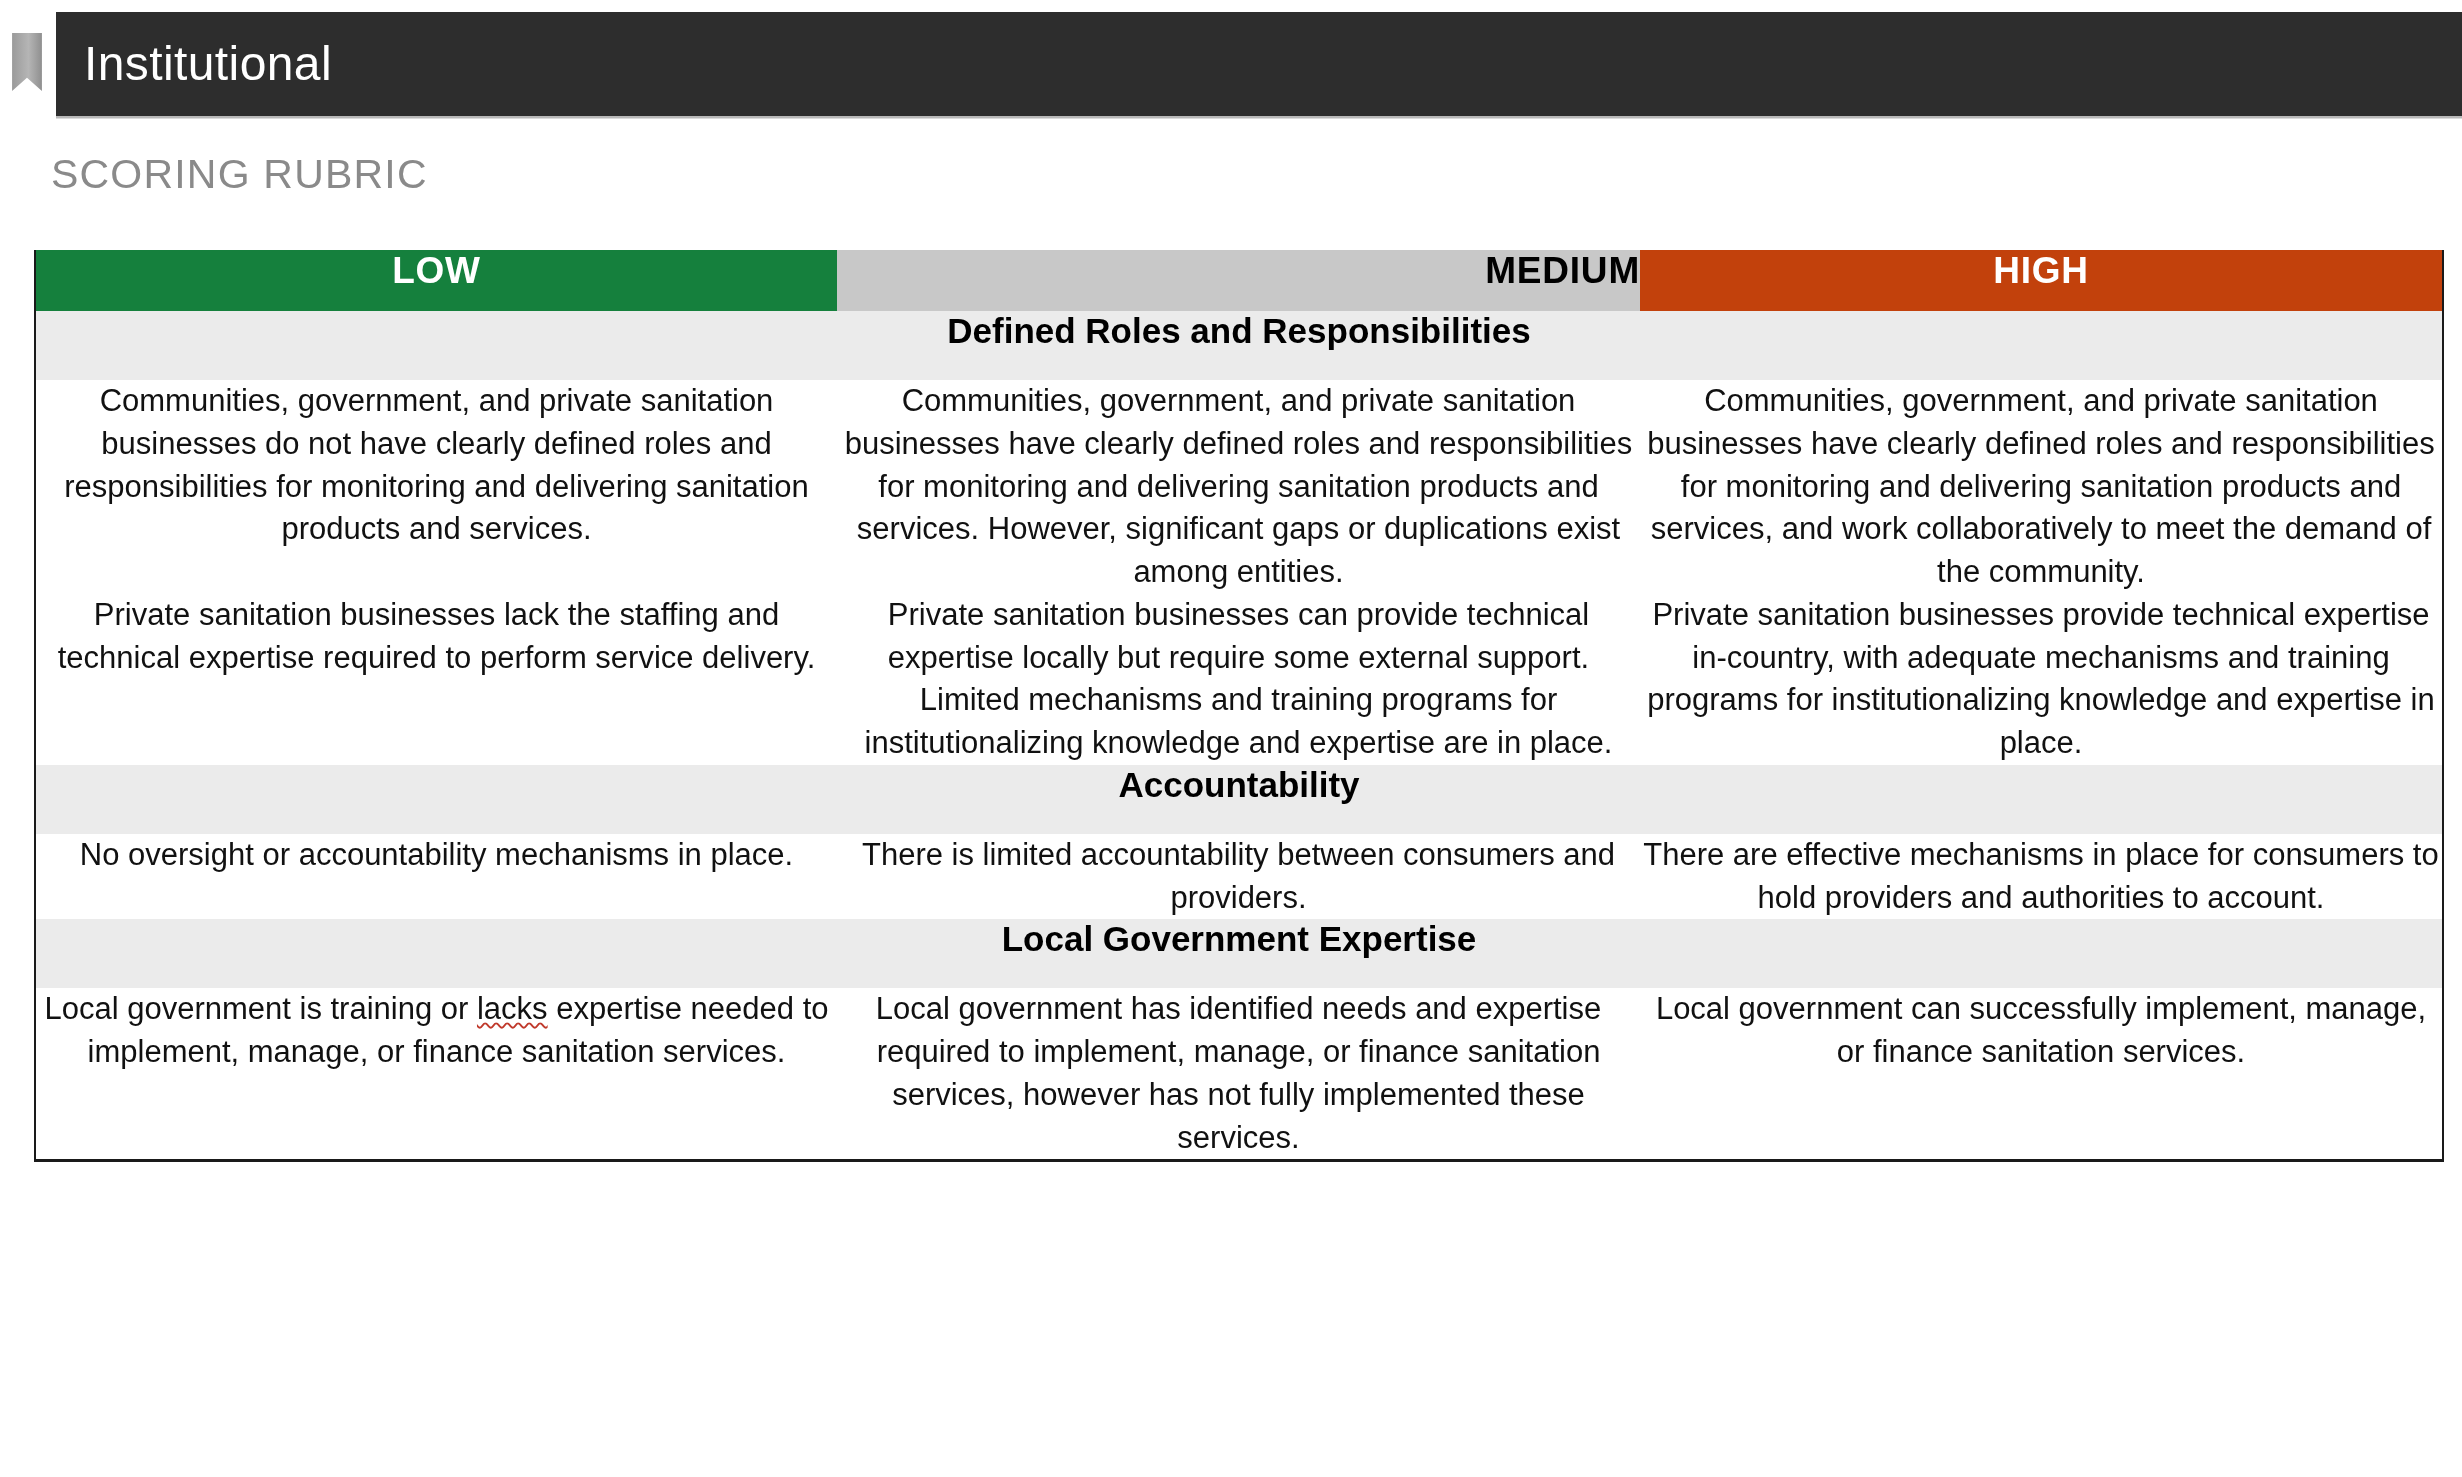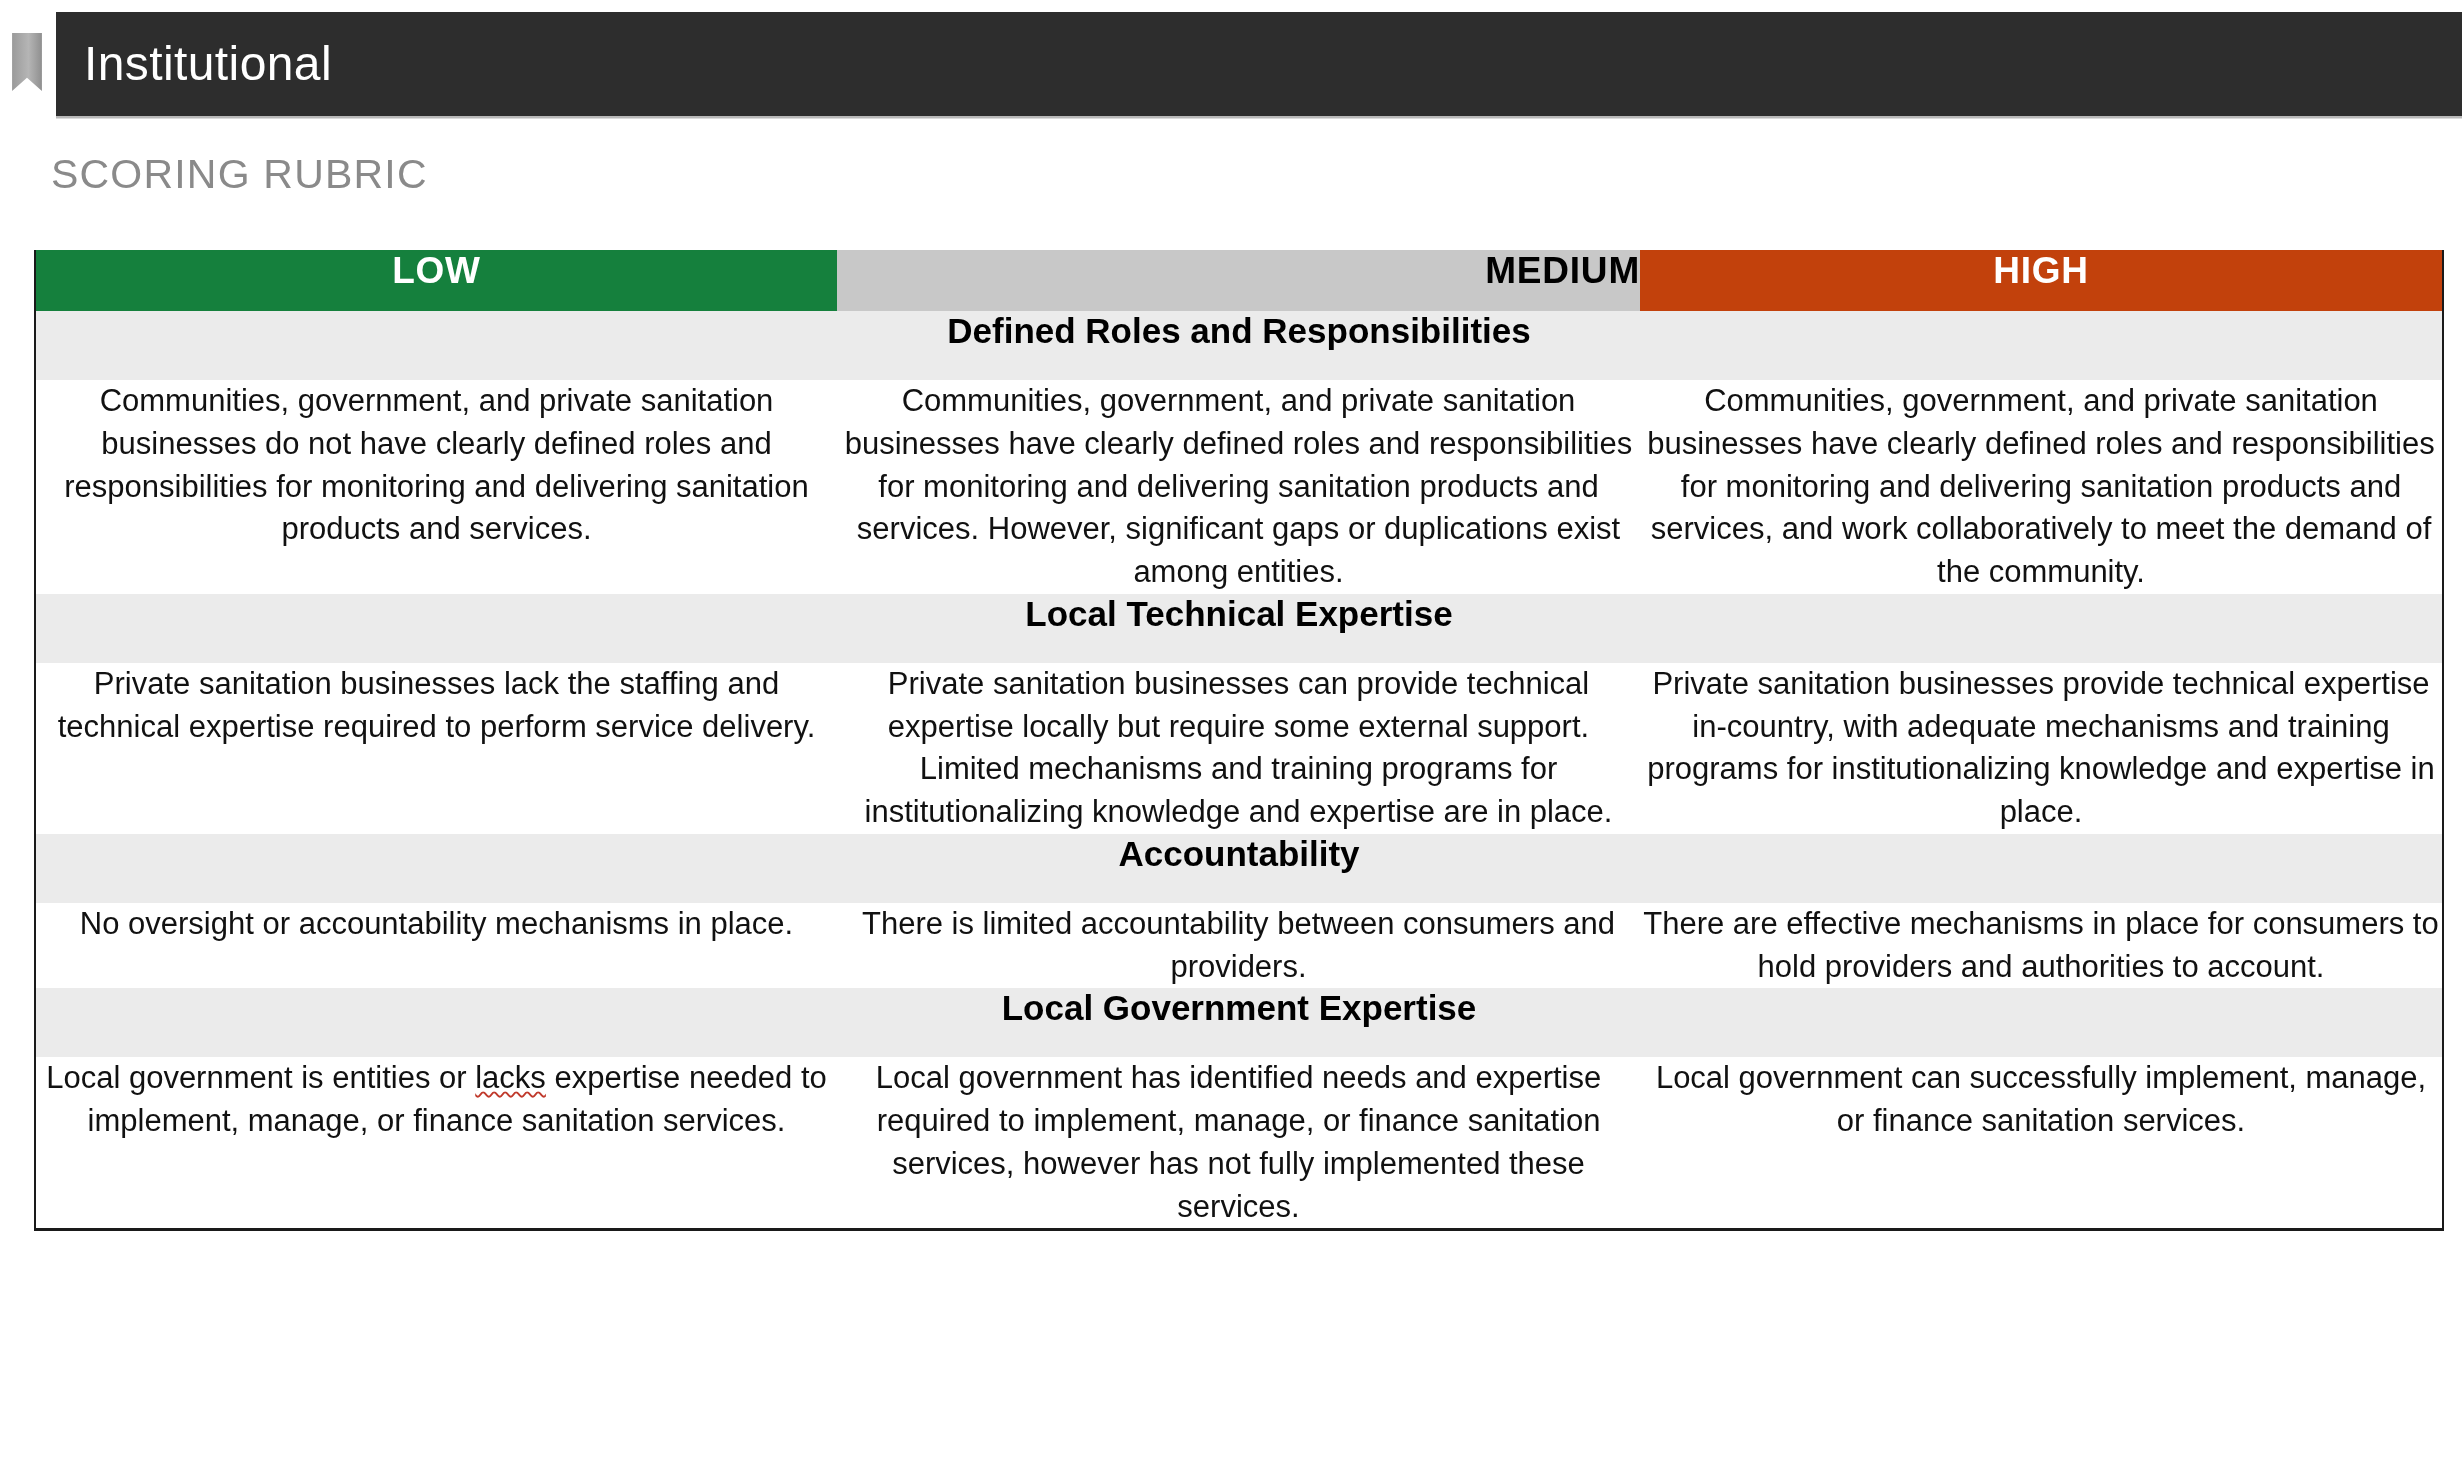--- a/index.html
+++ b/index.html
@@ -189,43 +189,40 @@
 
       <tr class="band-row first-band">
         <td class="band" colspan="3">Defined Roles and Responsibilities</td>
       </tr>
       <tr class="body-row">
         <td class="cell">Communities, government, and private sanitation businesses do not have clearly defined roles and responsibilities for monitoring and delivering sanitation products and services.</td>
         <td class="cell">Communities, government, and private sanitation businesses have clearly defined roles and responsibilities for monitoring and delivering sanitation products and services. However, significant gaps or duplications exist among entities.</td>
         <td class="cell last-col">Communities, government, and private sanitation businesses have clearly defined roles and responsibilities for monitoring and delivering sanitation products and services, and work collaboratively to meet the demand of the community.</td>
       </tr>
 
-      <tr class="band-row">
-        <td class="band" colspan="3">Local Technical Expertise</td>
-      </tr>
       <tr class="body-row">
         <td class="cell">Private sanitation businesses lack the staffing and technical expertise required to perform service delivery.</td>
         <td class="cell">Private sanitation businesses can provide technical expertise locally but require some external support. Limited mechanisms and training programs for institutionalizing knowledge and expertise are in place.</td>
         <td class="cell last-col">Private sanitation businesses provide technical expertise in-country, with adequate mechanisms and training programs for institutionalizing knowledge and expertise in place.</td>
       </tr>
 
       <tr class="band-row">
         <td class="band" colspan="3">Accountability</td>
       </tr>
       <tr class="body-row">
         <td class="cell">No oversight or accountability mechanisms in place.</td>
         <td class="cell">There is limited accountability between consumers and providers.</td>
         <td class="cell last-col">There are effective mechanisms in place for consumers to hold providers and authorities to account.</td>
       </tr>
 
       <tr class="band-row">
         <td class="band" colspan="3">Local Government Expertise</td>
       </tr>
       <tr class="body-row final">
-        <td class="cell"><span>Local government is entities or </span><span class="spell">lacks</span><span> expertise needed to implement, manage, or finance sanitation services.</span></td>
+        <td class="cell"><span>Local government is training or </span><span class="spell">lacks</span><span> expertise needed to implement, manage, or finance sanitation services.</span></td>
         <td class="cell">Local government has identified needs and expertise required to implement, manage, or finance sanitation services, however has not fully implemented these services.</td>
         <td class="cell last-col">Local government can successfully implement, manage, or finance sanitation services.</td>
       </tr>
 
     </tbody>
   </table>
 
 </div>
 
 

